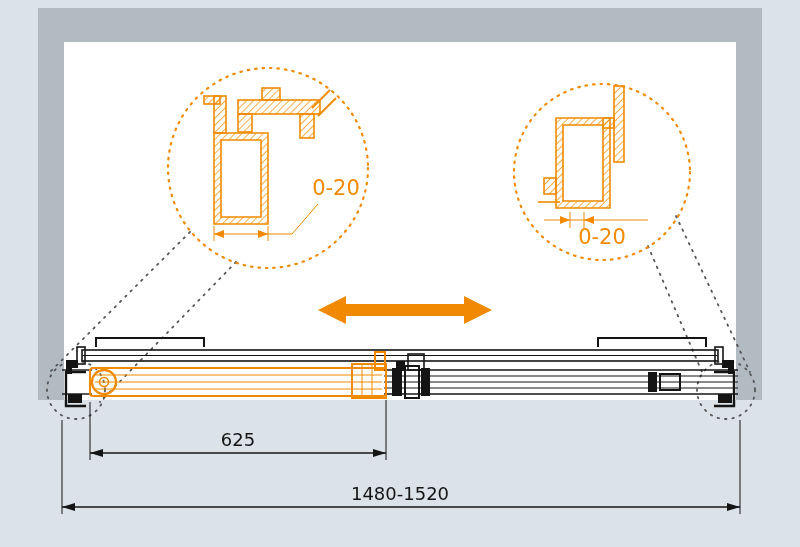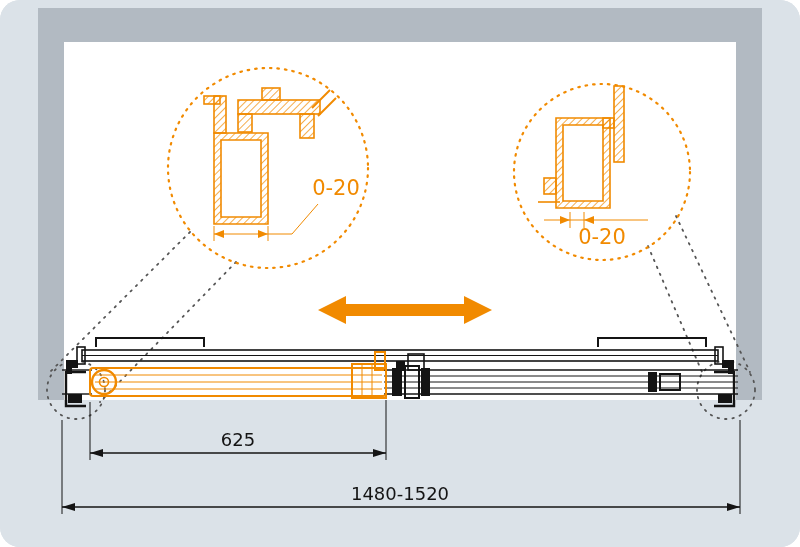--- a/index.html
+++ b/index.html
@@ -1,21 +1,21 @@
 <!DOCTYPE html>
 <html style="--background: #dbe2e8; --wall: #b2bac2; --paper: #ffffff; --accent: #f18a00; --line: #141414; --callout: #555555;"><head>
 <meta charset="utf-8">
 <style>
   :root{
     --background:#dbe2e8; --wall:#b2bac2; --paper:#ffffff;
     --accent:#f18a00; --line:#141414; --callout:#555555;
   }
   html,body{margin:0;padding:0;background:#fff;}
   .stage{width:800px;height:547px;position:relative;background:var(--background);overflow:hidden;
-         font-family:"DejaVu Sans","Liberation Sans",sans-serif;border-radius:20px;}
+         font-family:"DejaVu Sans","Liberation Sans",sans-serif;}
   svg{display:block;}
   .bgfill{fill:var(--background);}
   .wallfill{fill:var(--wall);}
   .paperfill{fill:var(--paper);}
   .k{stroke:var(--line);fill:none;}
   .kf{fill:var(--line);stroke:none;}
   .o{stroke:var(--accent);fill:none;}
   .of{fill:var(--accent);stroke:none;}
   .oh{stroke:var(--accent);stroke-width:1.6;}
   .cl{stroke:var(--callout);fill:none;}

